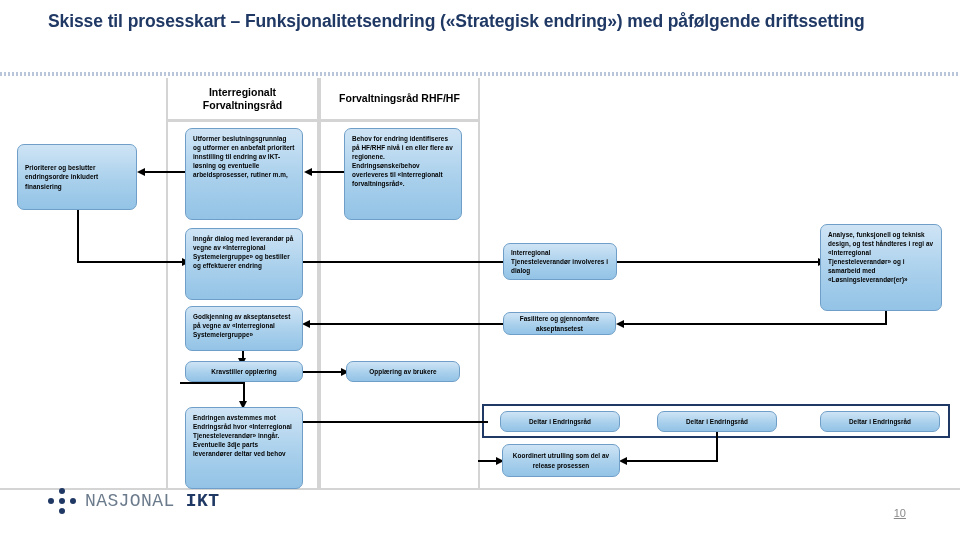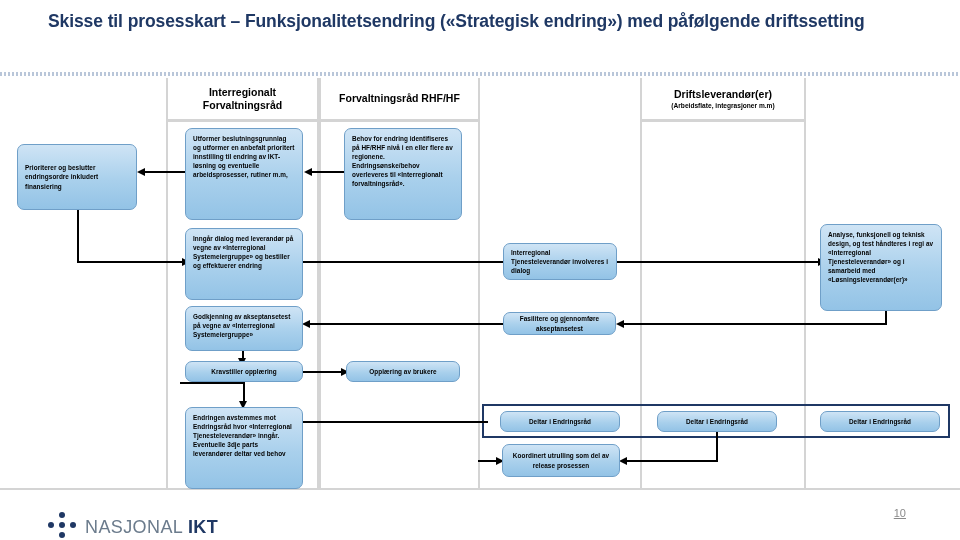--- a/index.html
+++ b/index.html
@@ -128,22 +128,22 @@
   }
 
   
   .footer-rule {
     position: absolute;
     left: 0; top: 488px; width: 960px; height: 2px;
     background: #d4d4d4;
   }
   .logo {
     position: absolute;
-    left: 48px; top: 512px;
-    display: flex; align-items: flex-end; gap: 9px;
+    left: 48px; top: 488px;
+    display: flex; align-items: center; gap: 9px; font-family: Liberation Mono, monospace;
   }
   .logo-dots { position: relative; width: 28px; height: 26px; }
   .logo-dots i {
     position: absolute; width: 6px; height: 6px;
     border-radius: 50%; background: #1F3864; display: block;
   }
   .logo-text {
     font-size: 18px; color: #6b7b8c; letter-spacing: 0.4px;
   }
   .logo-text b { color: #1F3864; font-weight: bold; }
@@ -172,26 +172,20 @@
       </div>
     </div>
 
     <div class="lane" style="left:311px;width:161px;">
       <div class="lane-header">
         <div class="lane-title">Forvaltningsråd RHF/HF</div>
       </div>
     </div>
 
 
-    <div class="lane" style="left:632px;width:166px;">
-      <div class="lane-header">
-        <div class="lane-title">Driftsleverandør(er)</div>
-        <div class="lane-sub">(Arbeidsflate, integrasjoner m.m)</div>
-      </div>
-    </div>
 
   </div>
 
   <div class="conn h" style="left:310px;top:171px;width:34px;"></div>
   <div class="arrow arrow-l" style="left:304px;top:167.5px;"></div>
 
   <div class="conn h" style="left:143px;top:171px;width:42px;"></div>
   <div class="arrow arrow-l" style="left:137px;top:167.5px;"></div>
 
   <div class="conn v" style="left:77px;top:210px;height:53px;"></div>

